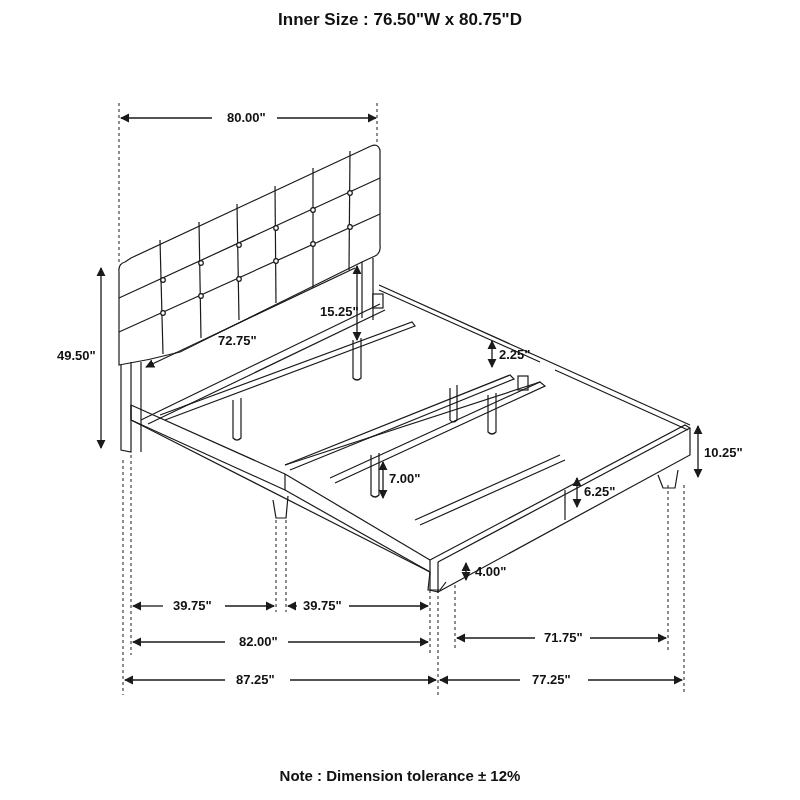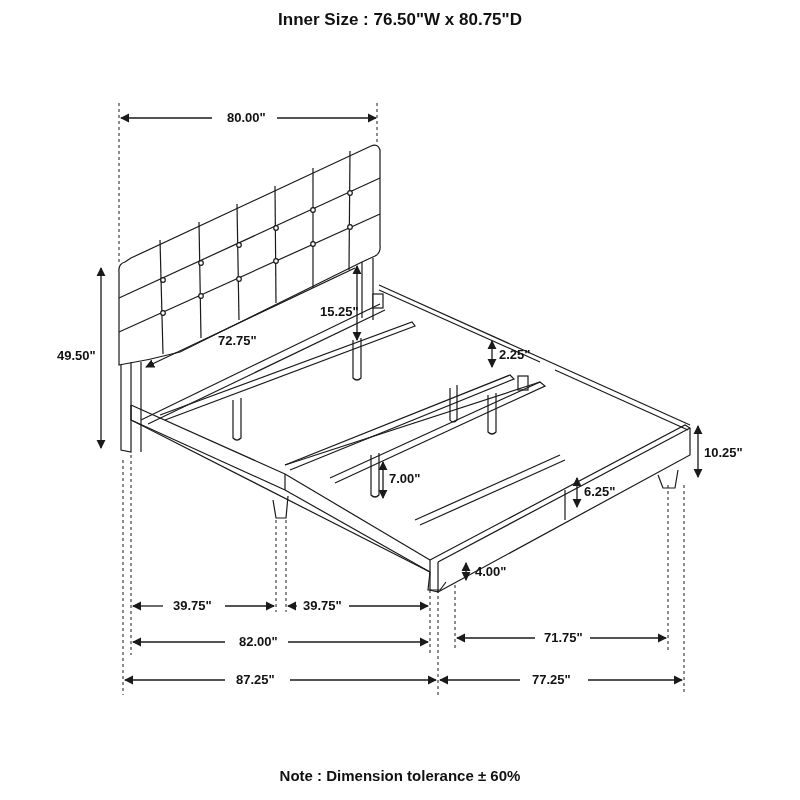--- a/index.html
+++ b/index.html
@@ -159,13 +159,13 @@
 <div class="dim nobg" style="left:386px; top:472px;">7.00"</div>
 <div class="dim nobg" style="left:581px; top:485px;">6.25"</div>
 <div class="dim nobg" style="left:472px; top:565px;">4.00"</div>
 <div class="dim" style="left:170px; top:599px;">39.75"</div>
 <div class="dim" style="left:300px; top:599px;">39.75"</div>
 <div class="dim" style="left:236px; top:635px;">82.00"</div>
 <div class="dim" style="left:541px; top:631px;">71.75"</div>
 <div class="dim" style="left:233px; top:673px;">87.25"</div>
 <div class="dim" style="left:529px; top:673px;">77.25"</div>
 
-<div class="note">Note : Dimension tolerance ± 60%</div>
+<div class="note">Note : Dimension tolerance ± 12%</div>
 
 </body></html>

